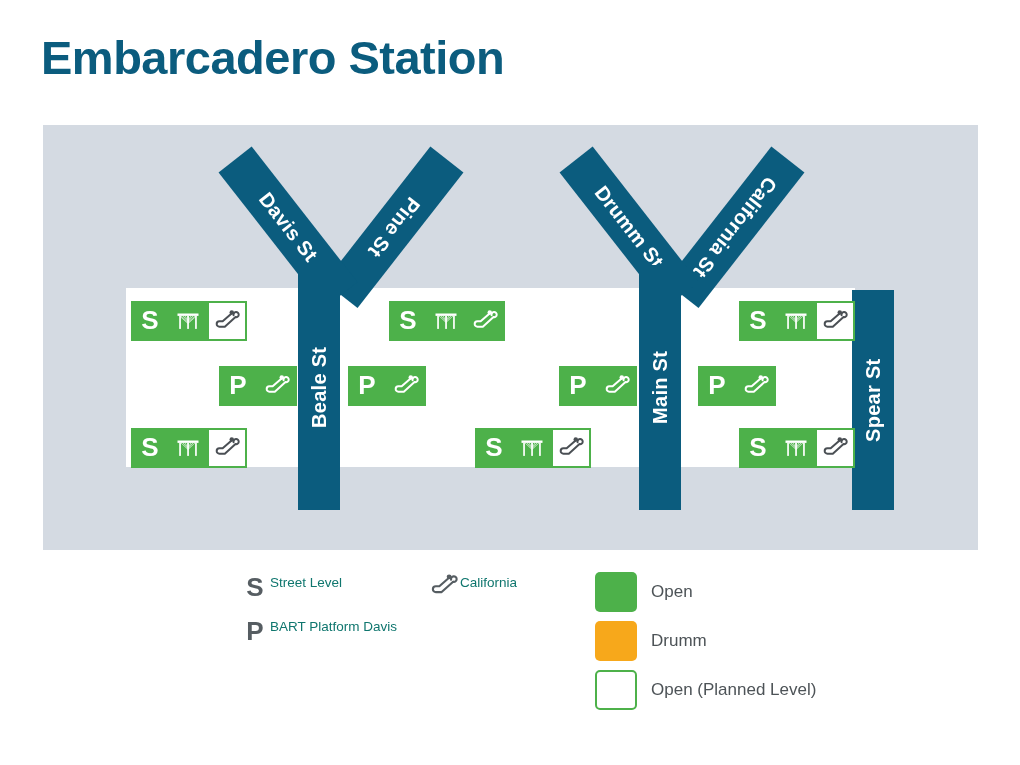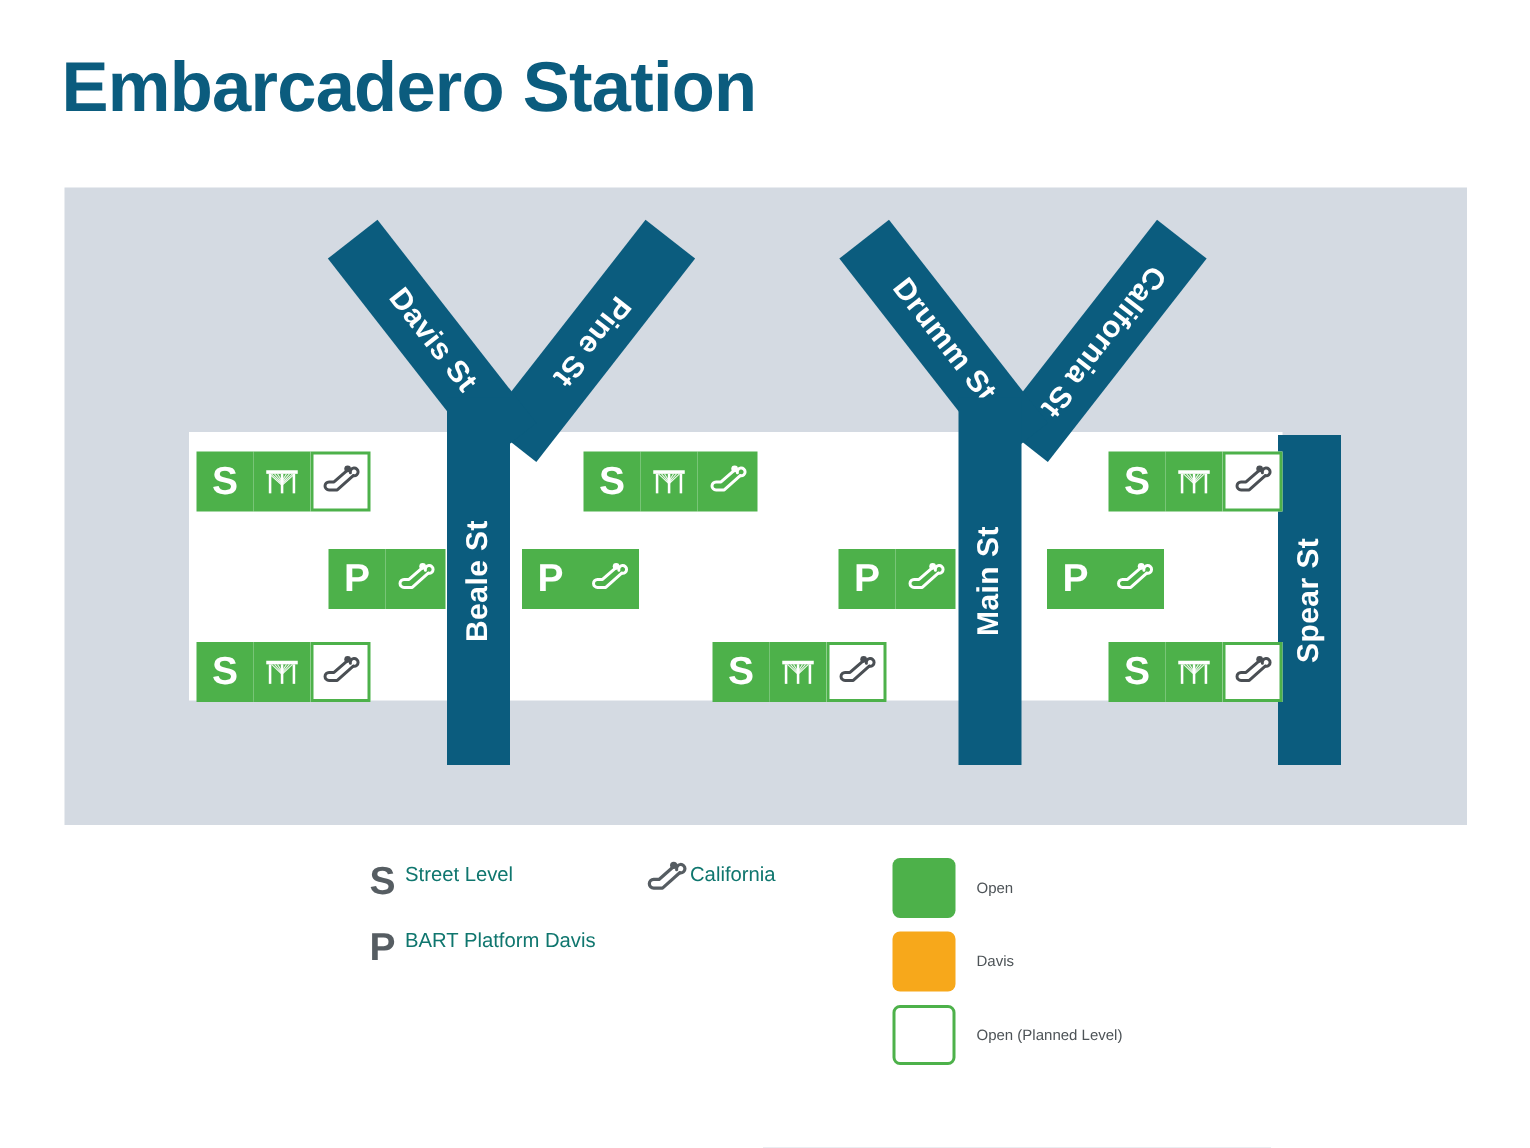--- a/index.html
+++ b/index.html
@@ -103,21 +103,21 @@
     font-size:13.5px; color:#0f766e; line-height:1.25;
     padding-top:3px; white-space:pre-line;
   }
   .swatch-row { display:flex; align-items:center; margin-bottom:9px; }
   .swatch {
     width:42px; height:40px; border-radius:5px; min-width:42px;
   }
   .swatch.open { background:#4db14a; }
   .swatch.closed { background:#f7a81b; }
   .swatch.planned { background:#ffffff; border:2px solid #4db14a; }
-  .swatch-label { font-size:10px; color:#4d5357; margin-left:14px; white-space:nowrap; }
+  .swatch-label { font-size:17px; color:#4d5357; margin-left:14px; white-space:nowrap; }
 </style>
 </head>
 <body>
 
 <div id="root">
 
   <div class="page-title">Embarcadero Station</div>
 
   <div class="map-panel">
 
@@ -342,21 +342,21 @@
       </div>
     </div>
 
     <div class="legend-col c3">
       <div class="swatch-row">
         <div class="swatch open"></div>
         <div class="swatch-label">Open</div>
       </div>
       <div class="swatch-row">
         <div class="swatch closed"></div>
-        <div class="swatch-label">Davis</div>
+        <div class="swatch-label">Drumm</div>
       </div>
       <div class="swatch-row">
         <div class="swatch planned"></div>
         <div class="swatch-label">Open (Planned Level)</div>
       </div>
     </div>
 
   </div>
 
 </div>

